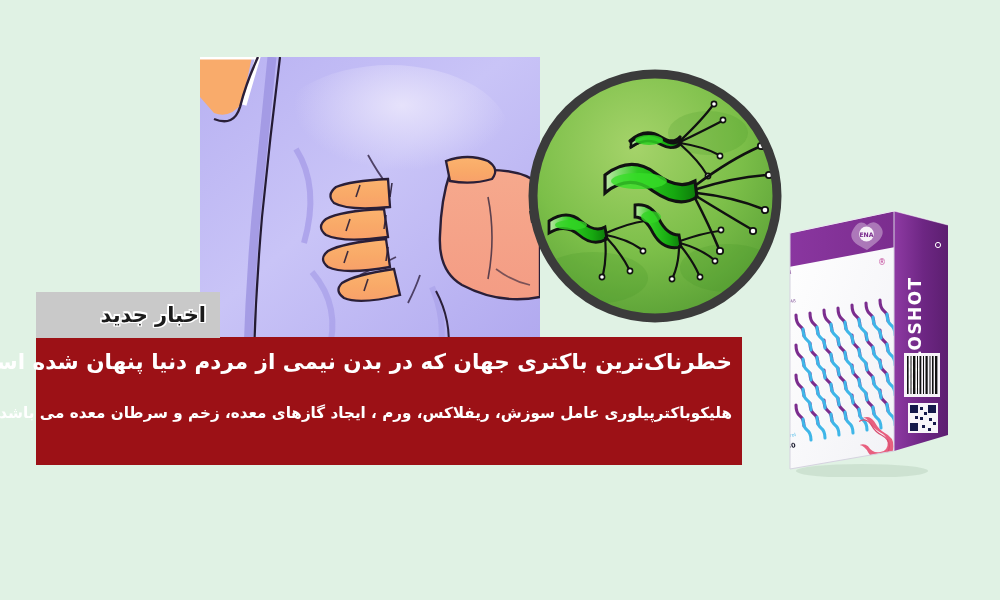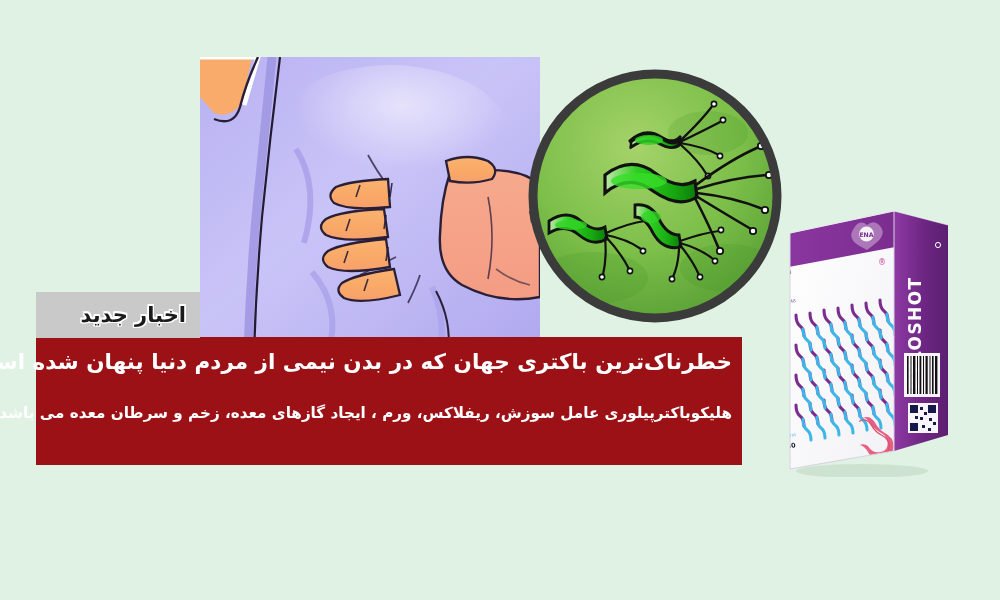--- a/index.html
+++ b/index.html
@@ -40,21 +40,21 @@
     top: 63px;
     width: 265px;
     height: 265px;
   }
 
   
   .tag-new {
     position: absolute;
     left: 36px;
     top: 292px;
-    width: 164px;
+    width: 184px;
     height: 46px;
     background: #c9c9c9;
     z-index: 6;
   }
   .tag-new-label {
     position: absolute;
     right: 14px;
     top: 50%;
     transform: translateY(-52%);
     font-size: 21px;

